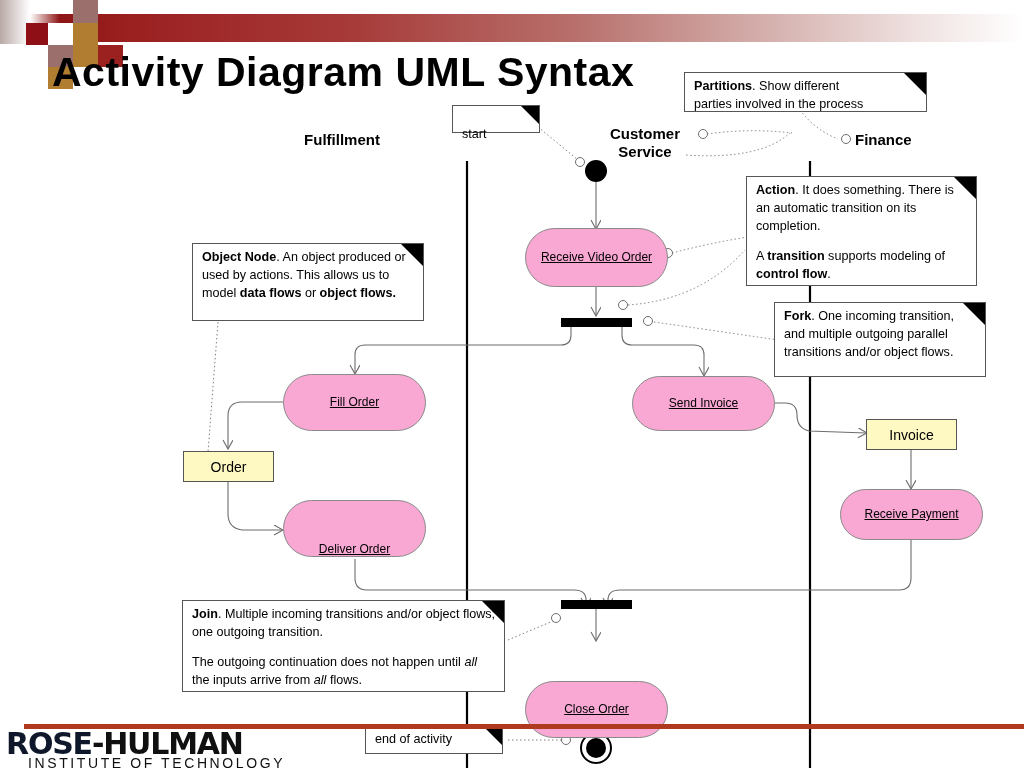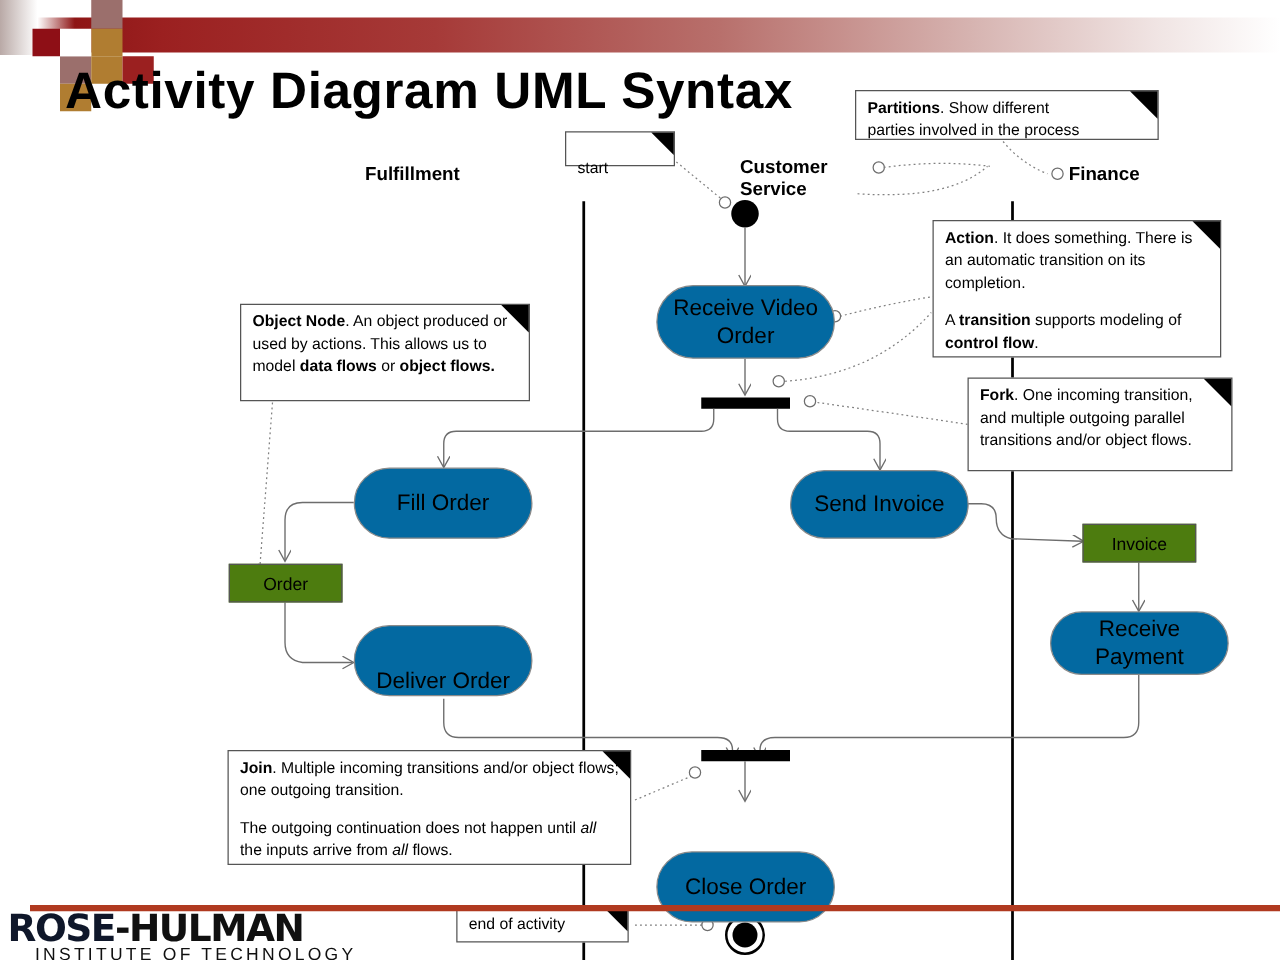--- a/index.html
+++ b/index.html
@@ -39,21 +39,21 @@
     color: #000000;
     letter-spacing: 0.5px;
   }
 
   
   .lane-label {
     position: absolute;
     font-size: 15px;
     font-weight: bold;
     color: #000;
-    text-align: left;
+    text-align: center;
     line-height: 1.18;
   }
 
   
   .note {
     position: absolute;
     background: #ffffff;
     border: 1px solid #555555;
     font-size: 12.6px;
     line-height: 1.42;
@@ -68,34 +68,35 @@
     border-top: 22px solid #000000;
   }
   .note b { font-weight: bold; }
   .note i { font-style: italic; }
   .note p { margin: 0; }
   .note p.gap { margin-top: 12px; }
 
   
   .action {
     position: absolute;
-    background: #0369a1;
+    background: #f9a8d4;
     border: 1px solid #8a8a8a;
     border-radius: 999px;
     display: flex;
     align-items: center;
     justify-content: center;
     text-align: center;
-    font-size: 18px;
+    font-size: 12px;
     line-height: 1.2;
     color: #000;
+    text-decoration: underline;
   }
   .objnode {
     position: absolute;
-    background: #4d7c0f;
+    background: #fef9c3;
     border: 1px solid #555555;
     display: flex;
     align-items: center;
     justify-content: center;
     font-size: 14px;
     color: #000;
   }
 
   
   .logo-wrap { position: absolute; left: 6px; top: 726px; }

